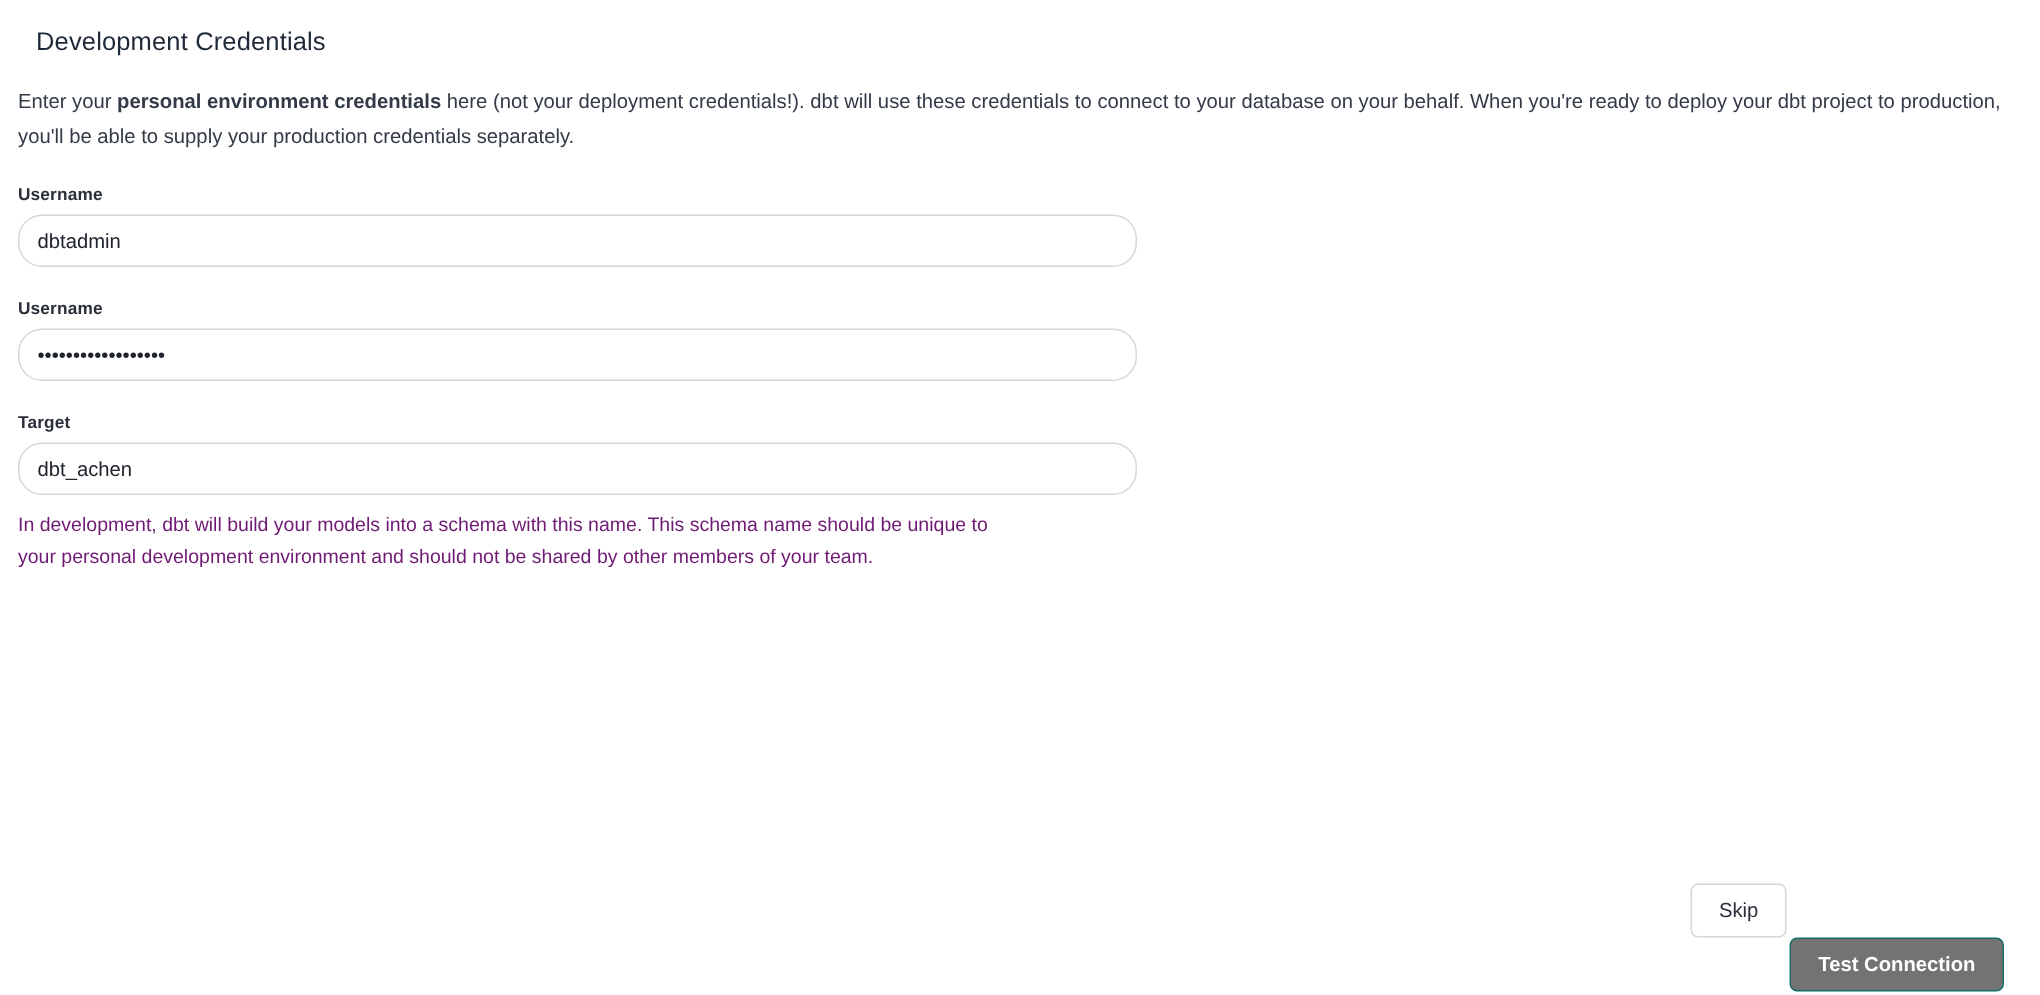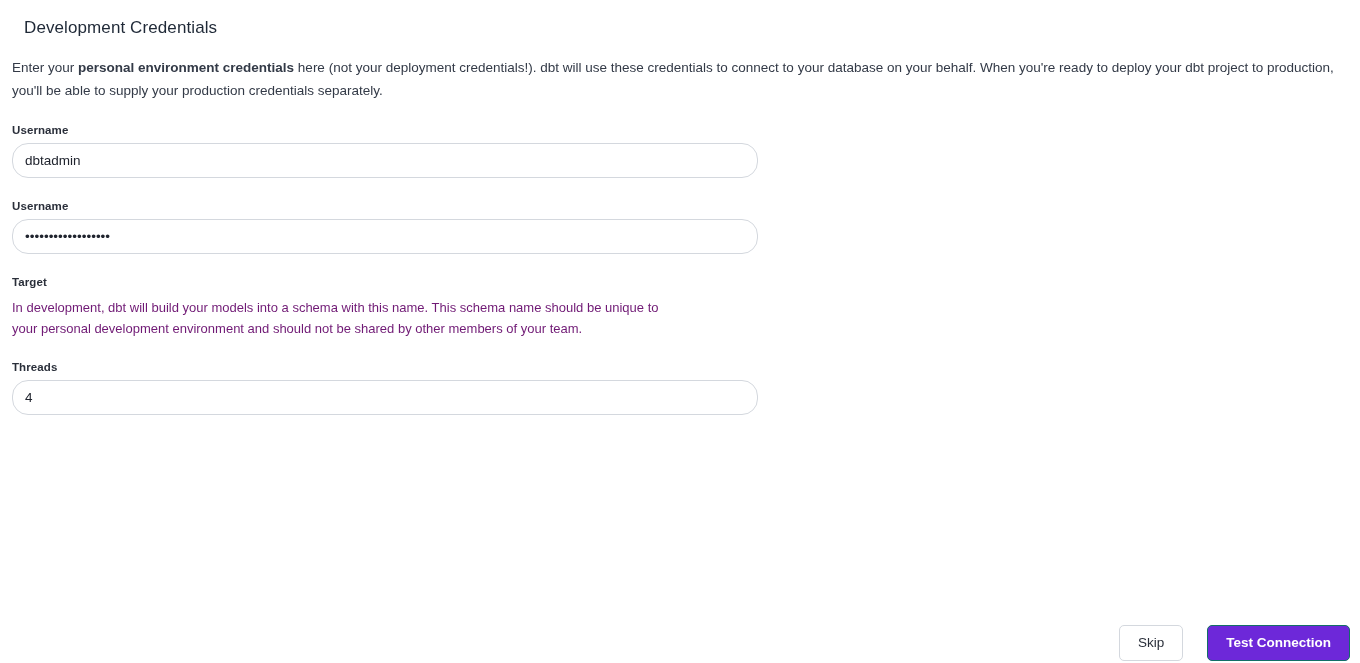--- a/index.html
+++ b/index.html
@@ -59,46 +59,47 @@
   .text-input::placeholder { color: #9aa1ad; }
   .help-text {
     font-size: 13px;
     line-height: 21px;
     color: #701a75;
     margin-top: 9px;
     width: 672px;
   }
   .footer {
     position: absolute;
-    right: 10px;
+    right: 24px;
     bottom: 14px;
     display: flex;
     align-items: flex-start;
-    gap: 24px;
+    gap: 2px;
   }
   .btn {
     font-family: "Liberation Sans", sans-serif;
     font-size: 13.5px;
     border-radius: 5px;
     height: 36px;
     padding: 0 18px;
     cursor: pointer;
     border: 1px solid transparent;
     line-height: 34px;
   }
   .btn-secondary {
     background: #ffffff;
     border-color: #d4d8de;
     color: #2a2f3a;
   }
   .btn-primary {
-    background: #6d28d9;
+    background: #737373;
     color: #ffffff;
     font-weight: bold;
     border-color: #136e67;
+    margin-top: 36px;
   }
 </style>
 </head>
 <body>
 
 <div class="page">
 
   <h1 class="page-title">Development Credentials</h1>
 
   <p class="intro"><span>Enter your </span><b>personal environment credentials</b><span> here (not your deployment credentials!). dbt will use these credentials to connect to your database on your behalf. When you're ready to deploy your dbt project to production, you'll be able to supply your production credentials separately.</span></p>
@@ -108,29 +109,26 @@
     <input class="text-input" type="text" value="dbtadmin" style="">
   </div>
 
   <div class="field-block">
     <div class="field-label">Username</div>
     <input class="text-input" type="text" value="••••••••••••••••••" style="">
   </div>
 
   <div class="field-block">
     <div class="field-label">Target</div>
+    <input class="text-input" type="text" value="dbt_achen" style="">
     <div class="help-text">In development, dbt will build your models into a schema with this name. This schema name should be unique to your personal development environment and should not be shared by other members of your team.</div>
   </div>
 
   <div class="field-block">
   </div>
 
-  <div class="field-block">
-    <div class="field-label">Threads</div>
-    <input class="text-input" type="text" value="4" style="">
-  </div>
 
   <div class="footer">
     <button class="btn btn-secondary">Skip</button>
     <button class="btn btn-primary">Test Connection</button>
   </div>
 
 </div>
 
 </body></html>

